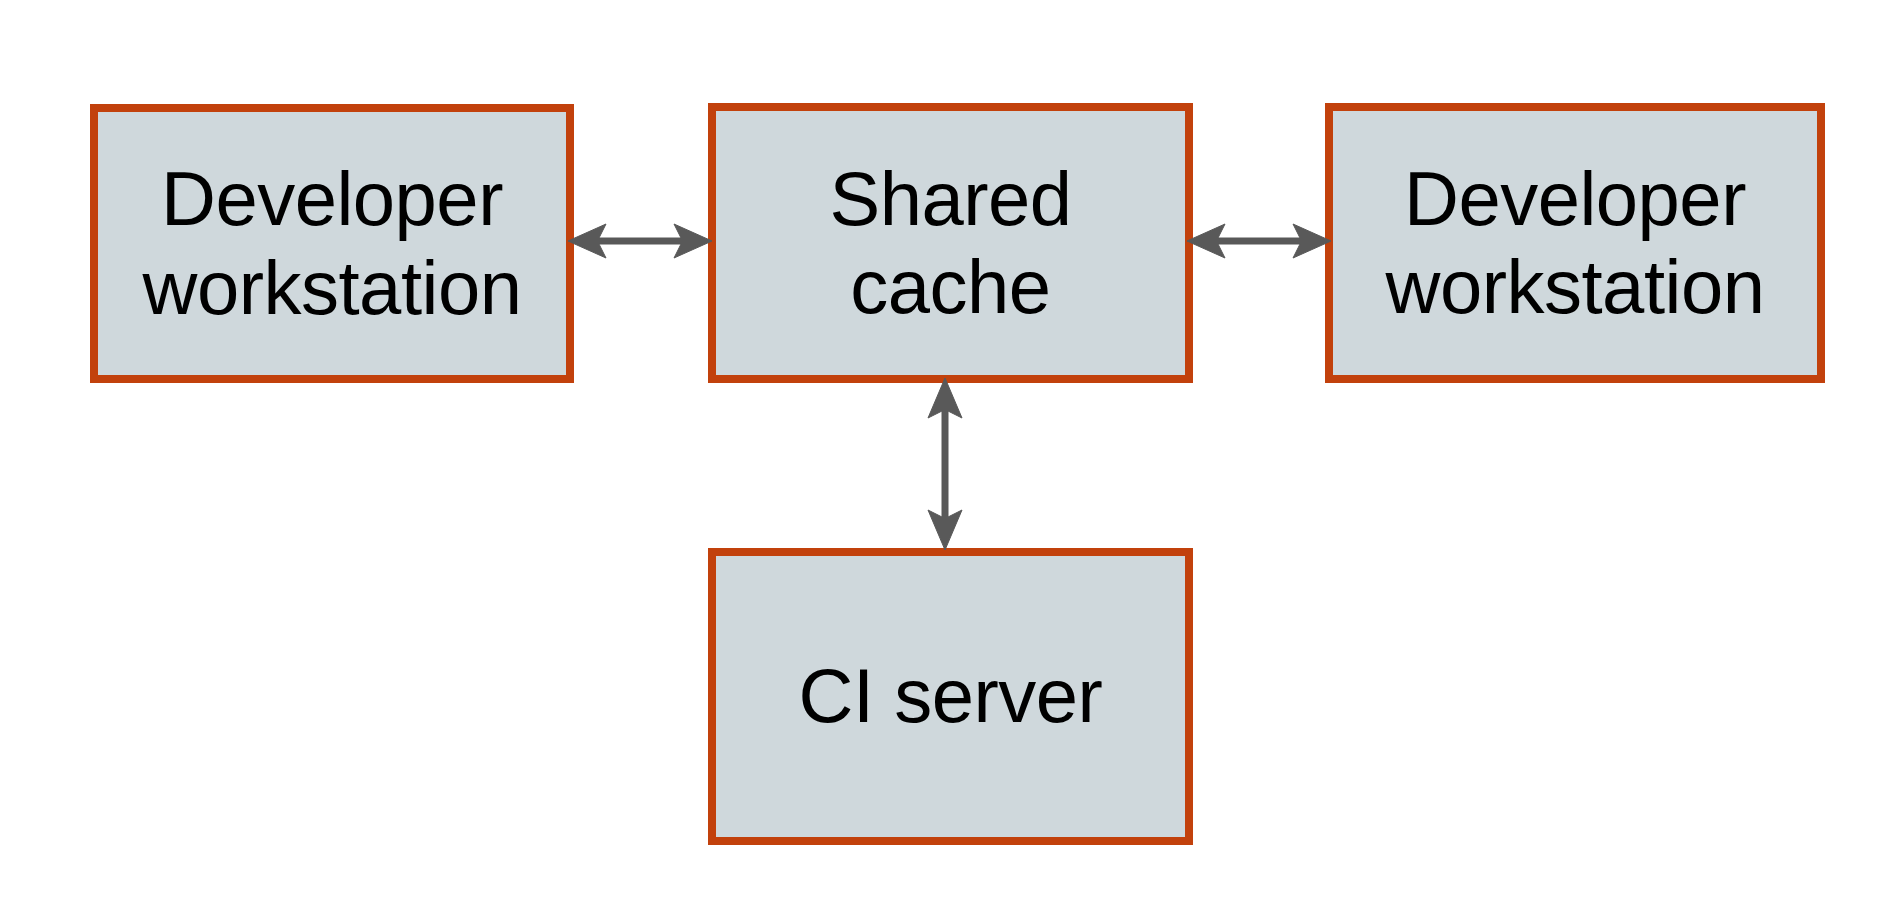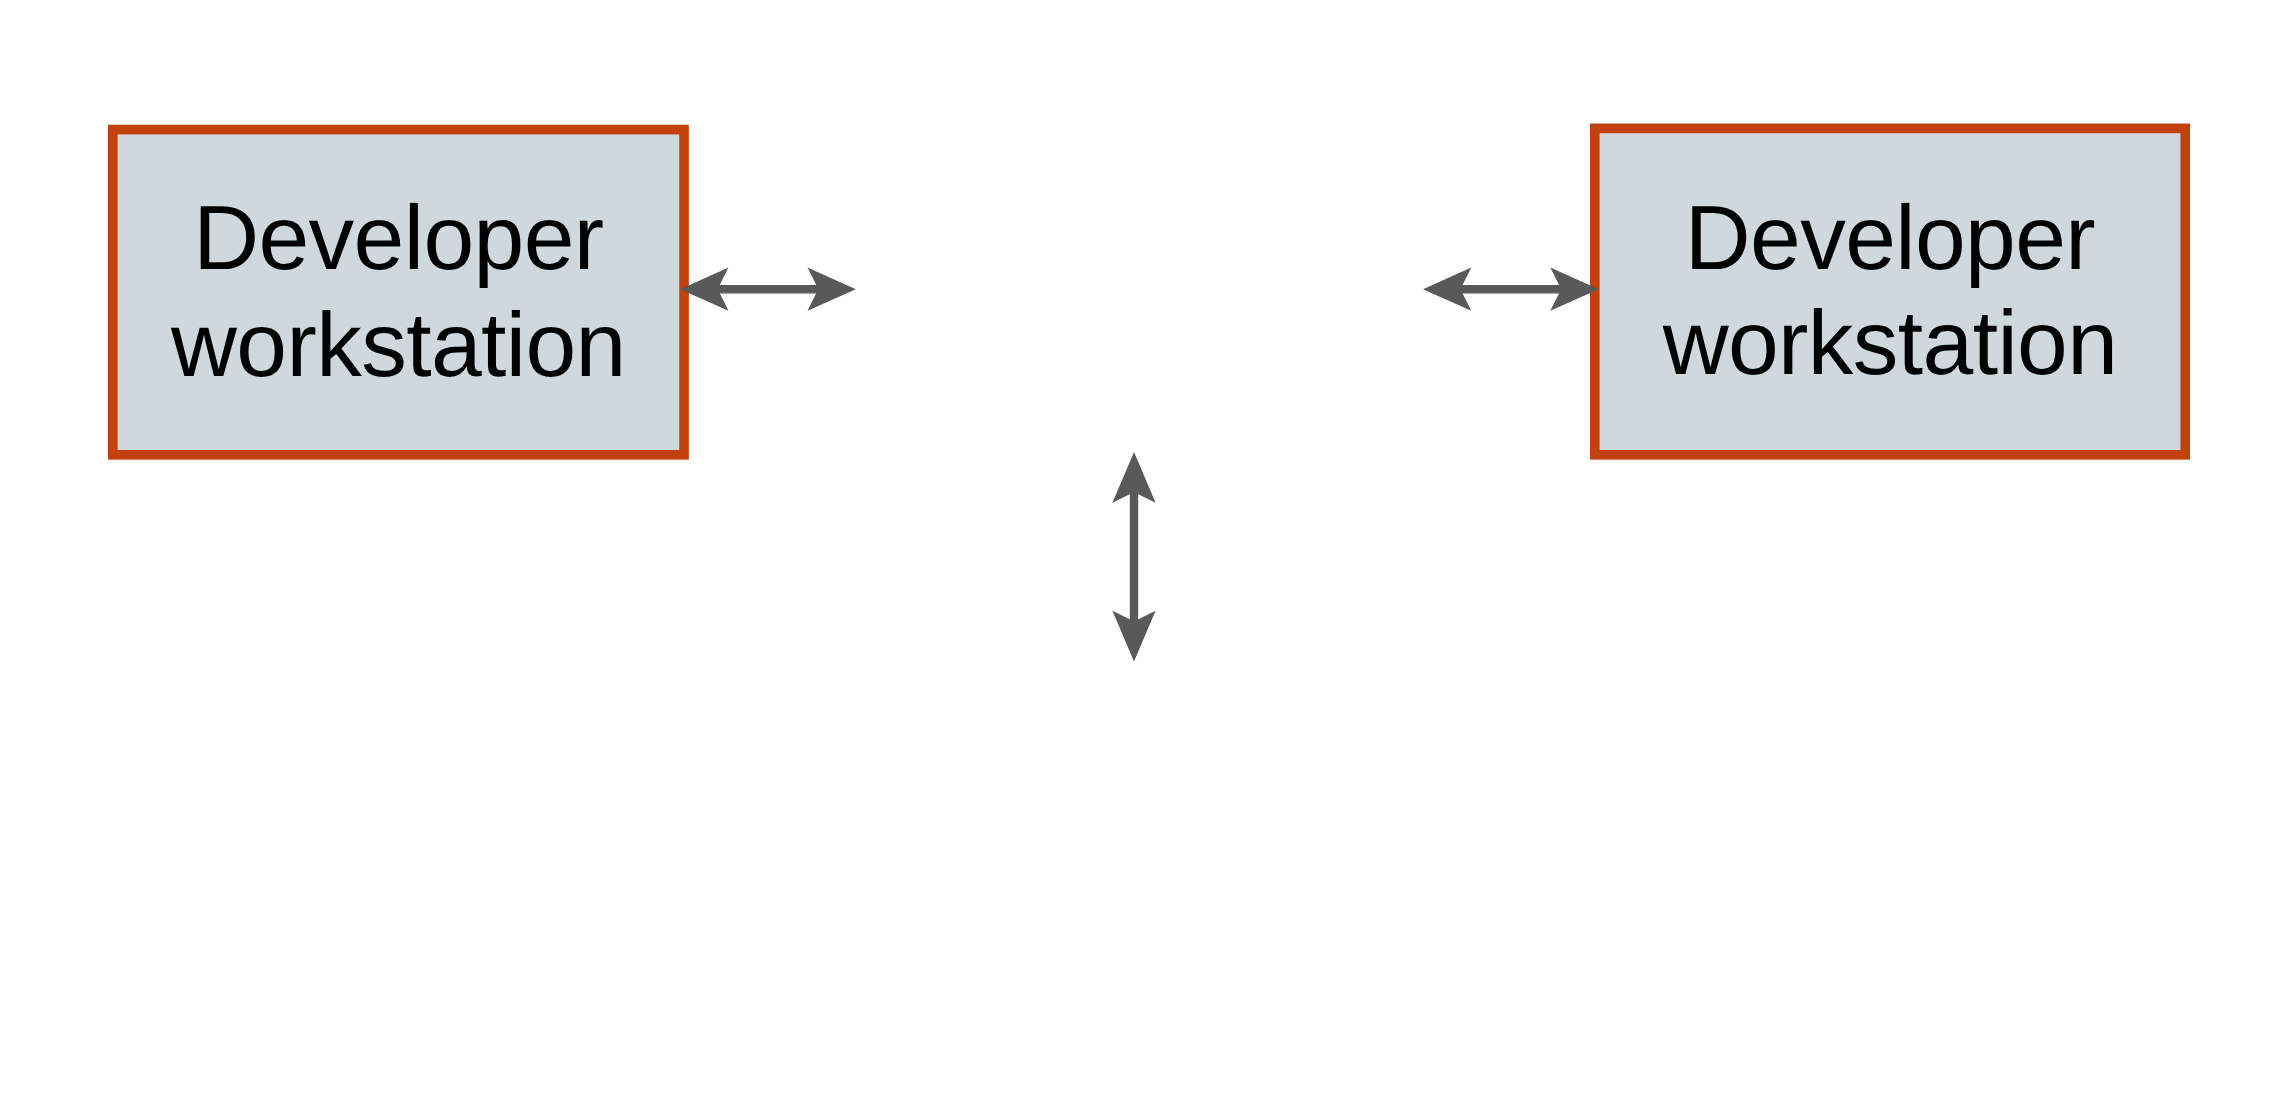--- a/index.html
+++ b/index.html
@@ -59,26 +59,33 @@
 </head>
 <body>
 
 <div id="canvas">
 
   <div class="node" id="node-dev-left">
     <span class="node-label">Developer
 workstation</span>
   </div>
 
+  <div class="node" id="node-cache">
+    <span class="node-label">Shared
+cache</span>
+  </div>
 
   <div class="node" id="node-dev-right">
     <span class="node-label">Developer
 workstation</span>
   </div>
 
+  <div class="node" id="node-ci">
+    <span class="node-label">CI server</span>
+  </div>
 
   <svg class="connector" id="edge-left-cache" viewBox="0 0 148 58">
     <path class="arrow-stroke" d="M 2,29 L 40,12 L 33,26 L 115,26 L 108,12 L 146,29 L 108,46 L 115,32 L 33,32 L 40,46 Z"></path>
   </svg>
 
   <svg class="connector" id="edge-cache-right" viewBox="0 0 148 58">
     <path class="arrow-stroke" d="M 2,29 L 40,12 L 33,26 L 115,26 L 108,12 L 146,29 L 108,46 L 115,32 L 33,32 L 40,46 Z"></path>
   </svg>
 
   <svg class="connector" id="edge-cache-ci" viewBox="0 0 58 176">

